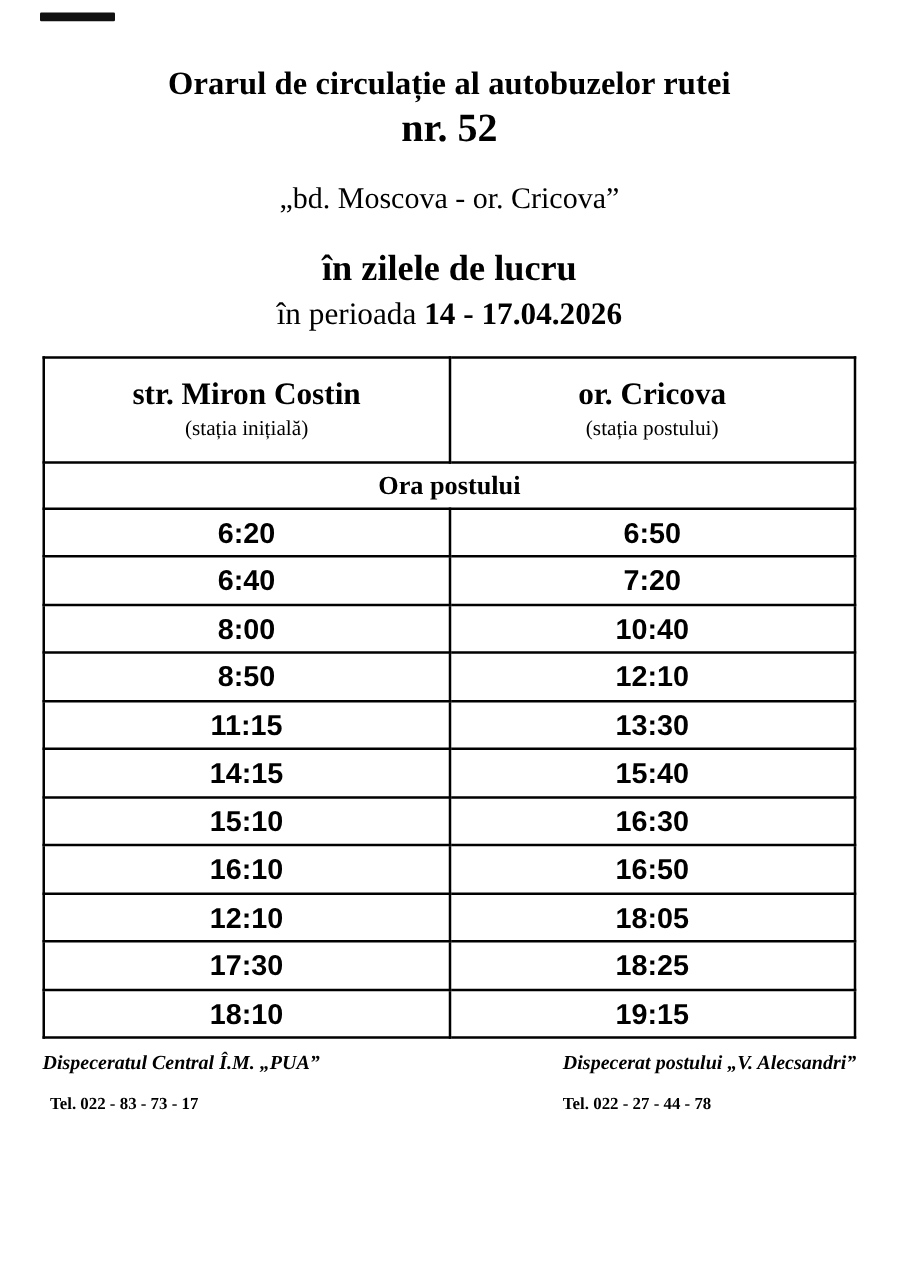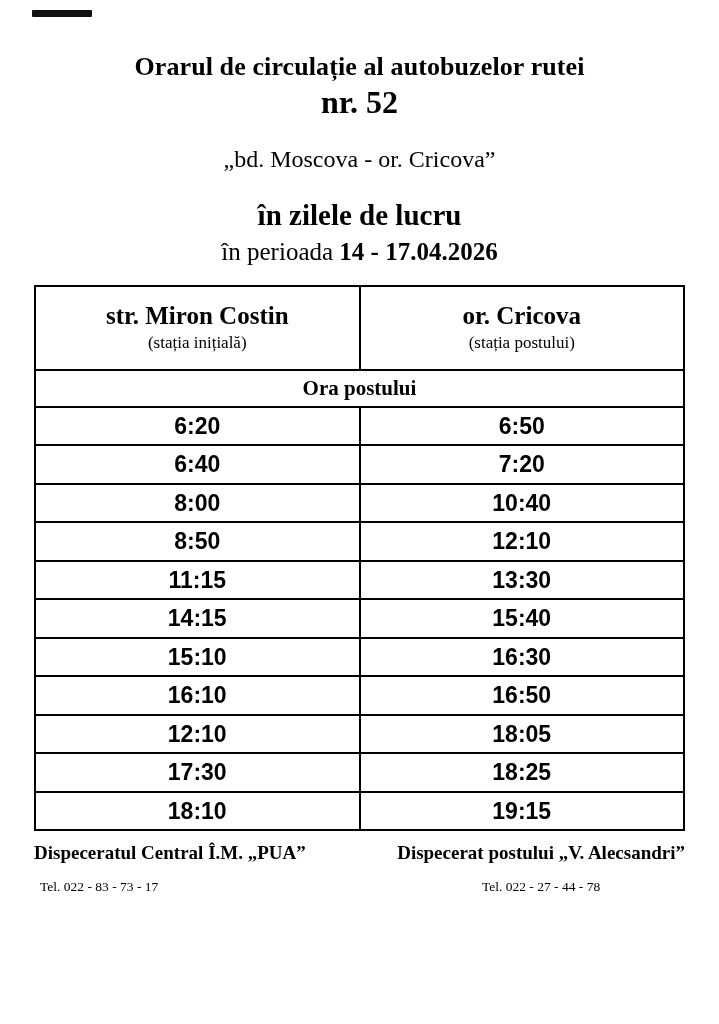--- a/index.html
+++ b/index.html
@@ -118,29 +118,30 @@
     margin-top: 10px;
     width: 651px;
     display: flex;
     justify-content: space-between;
     align-items: flex-start;
   }
   .foot-col {
     font-family: "Liberation Serif", serif;
   }
   .foot-col.left { text-align: left; }
-  .foot-col.right { text-align: center; }
+  .foot-col.right { text-align: left; }
   .foot-title {
-    font-size: 19px;
+    font-size: 16px;
     font-weight: bold;
     line-height: 1.3;
+    font-style: italic;
   }
   .foot-tel {
     font-size: 13.5px;
-    font-weight: normal;
+    font-weight: bold;
     line-height: 1.3;
     margin-top: 12px;
   }
   .foot-col.left .foot-tel { padding-left: 6px; }
 </style>
 </head>
 <body>
 
 <div class="page">
 

